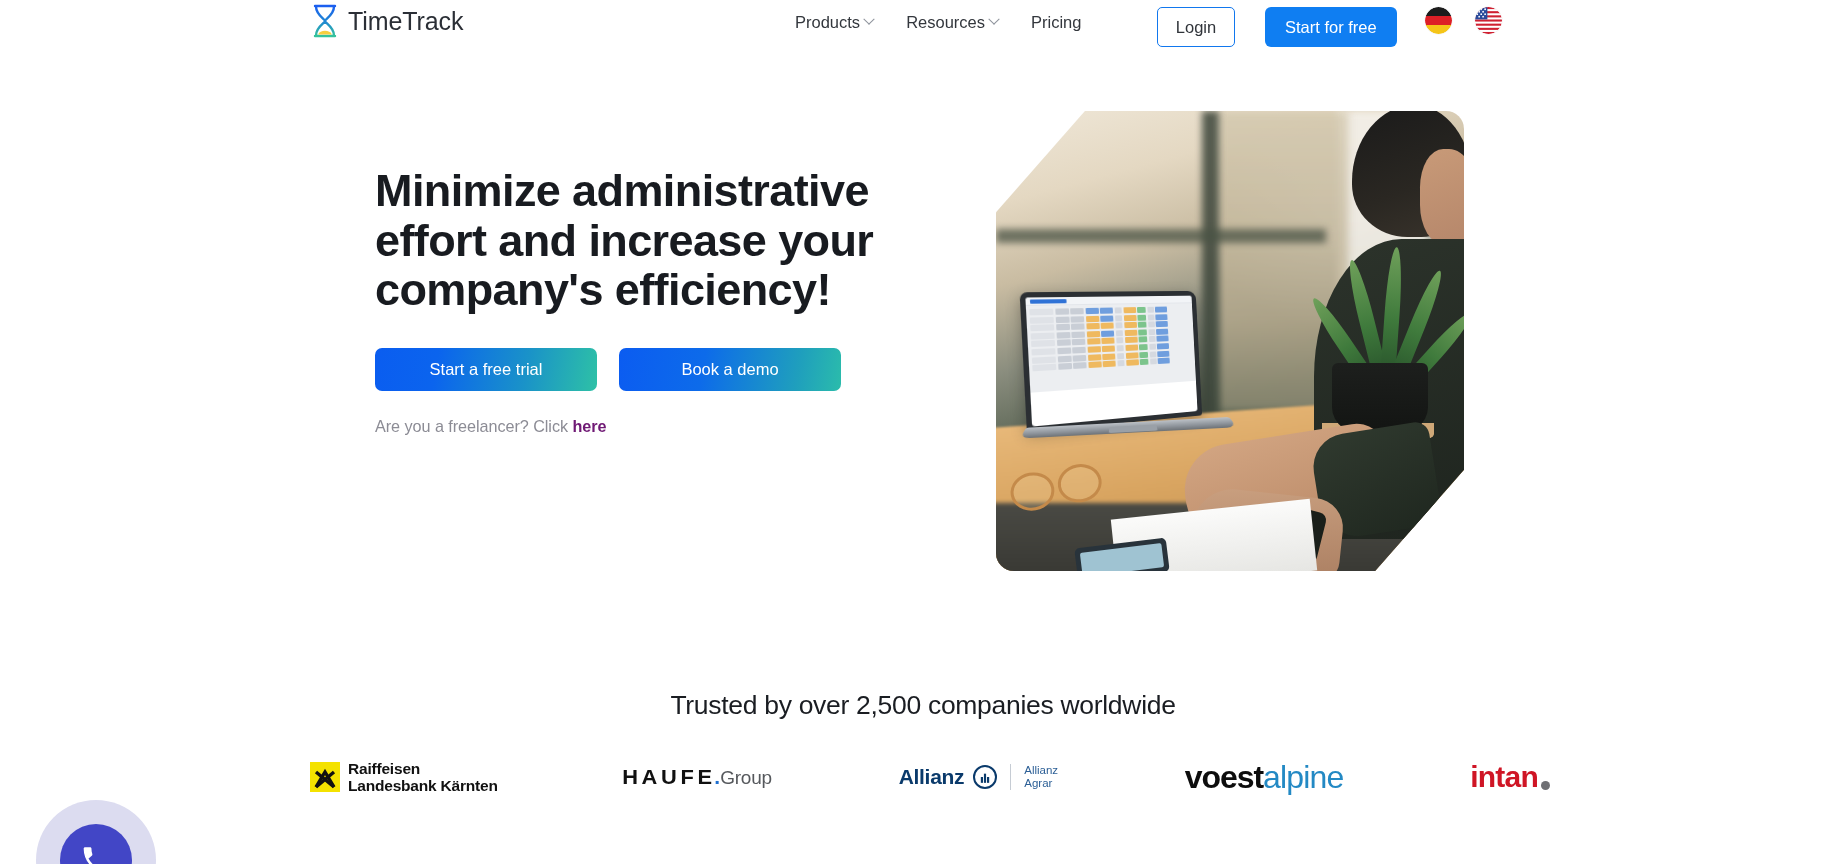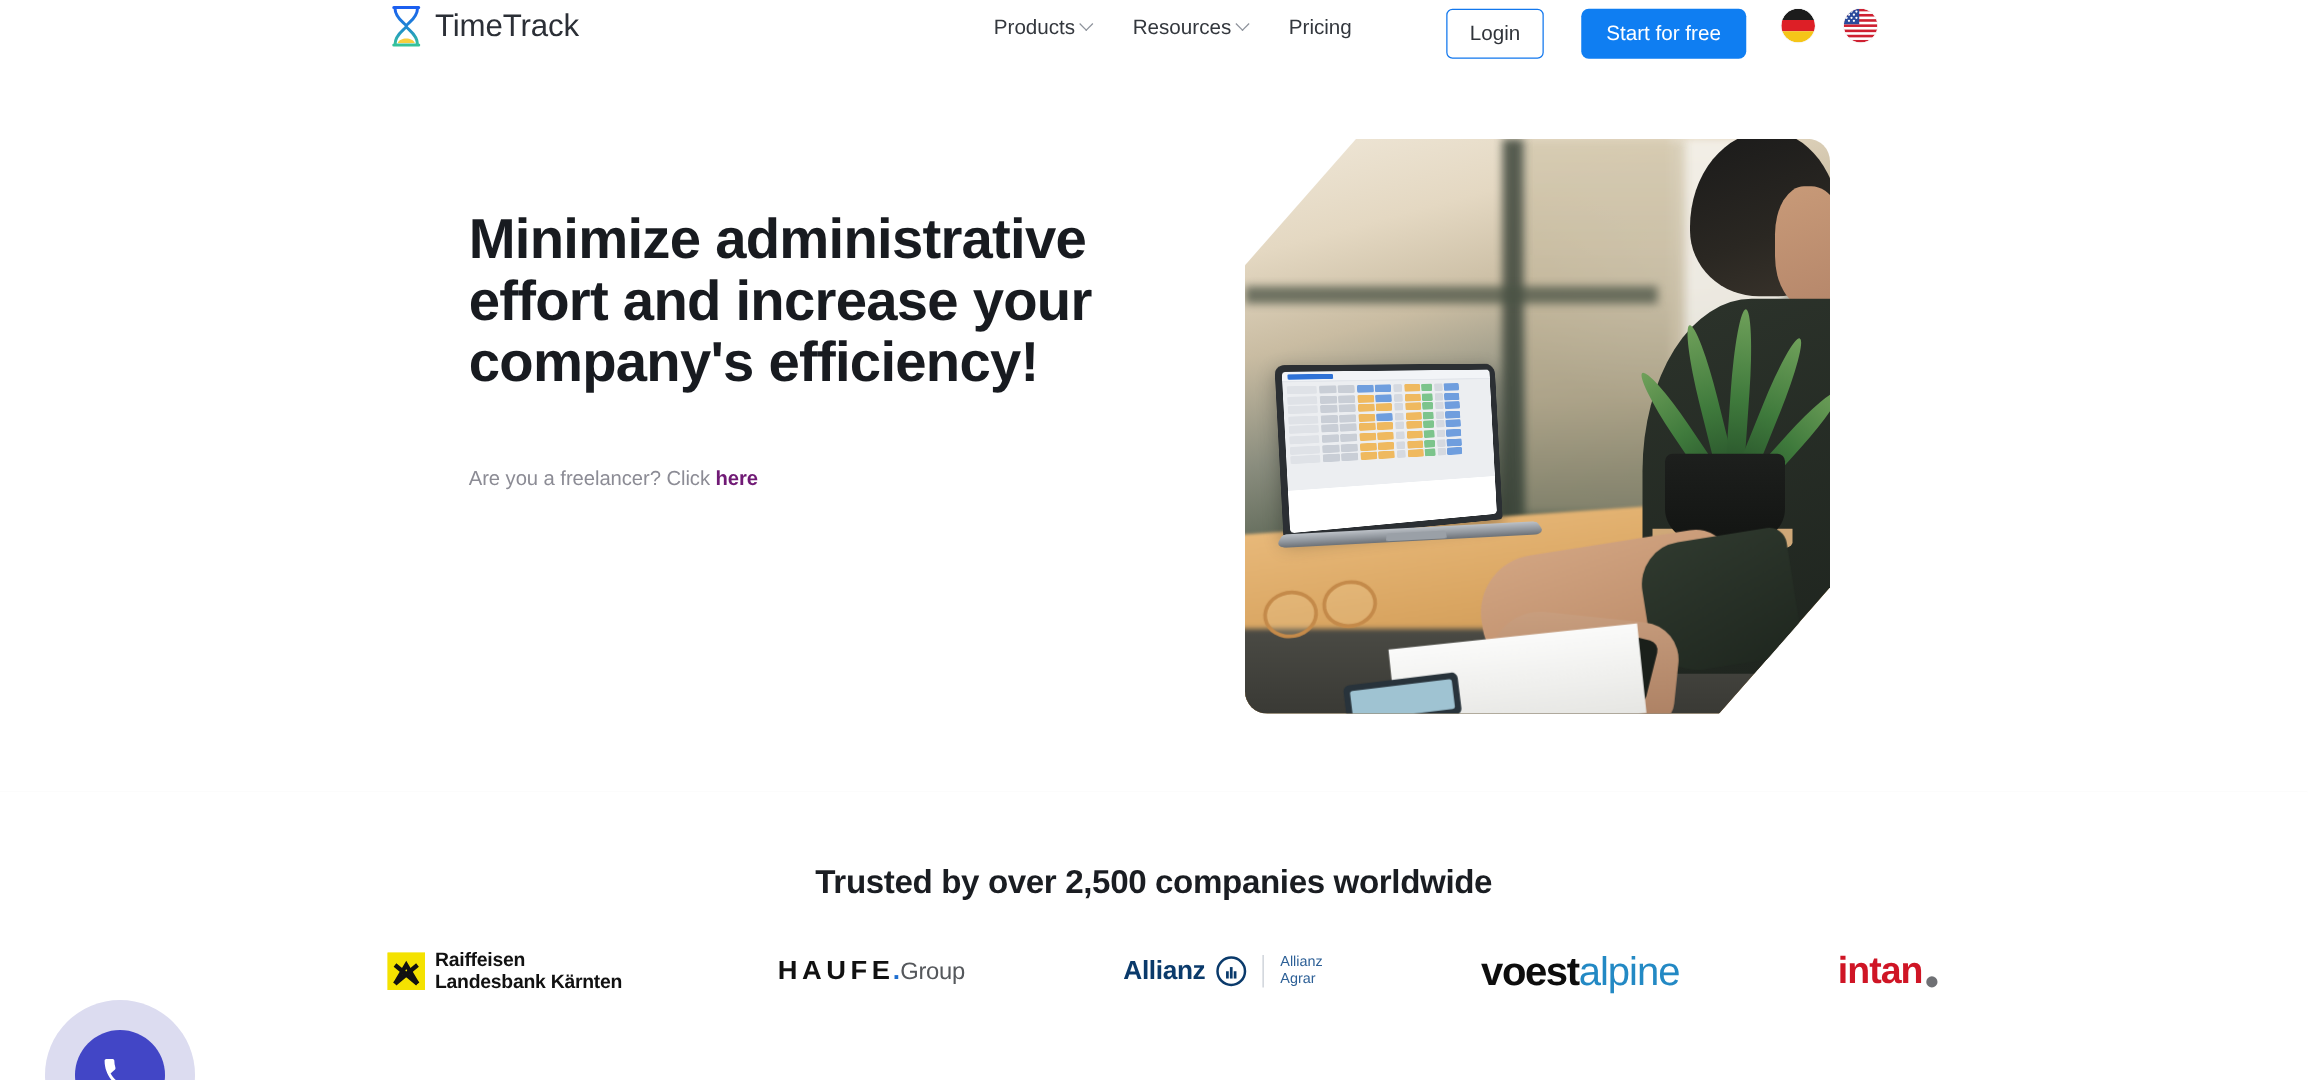--- a/index.html
+++ b/index.html
@@ -492,21 +492,21 @@
     width: 1846px;
     height: 231px;
     background: #ffffff;
   }
   .trusted-title {
     position: absolute;
     left: 0; top: 57px;
     width: 1846px;
     text-align: center;
     font-size: 26.5px;
-    font-weight: 700;
+    font-weight: 400;
     color: #1a1d22;
     letter-spacing: -0.3px;
   }
   .logo-row {
     position: absolute;
     left: 310px;
     top: 120px;
     width: 1240px;
     display: flex;
     align-items: center;
@@ -710,20 +710,22 @@
       </svg>
     </div>
   </header>
 
   <section class="hero">
 
     <div class="hero-copy">
       <h1 class="headline">Minimize administrative effort and increase your company's efficiency!</h1>
 
       <div class="cta-row">
+        <button class="cta cta-trial">Start a free trial</button>
+        <button class="cta cta-demo">Book a demo</button>
       </div>
 
       <p class="freelancer">
         <span>Are you a freelancer? Click</span>
         <a href="#">here</a>
       </p>
     </div>
 
     <div class="hero-media">
       <div class="hero-photo">

